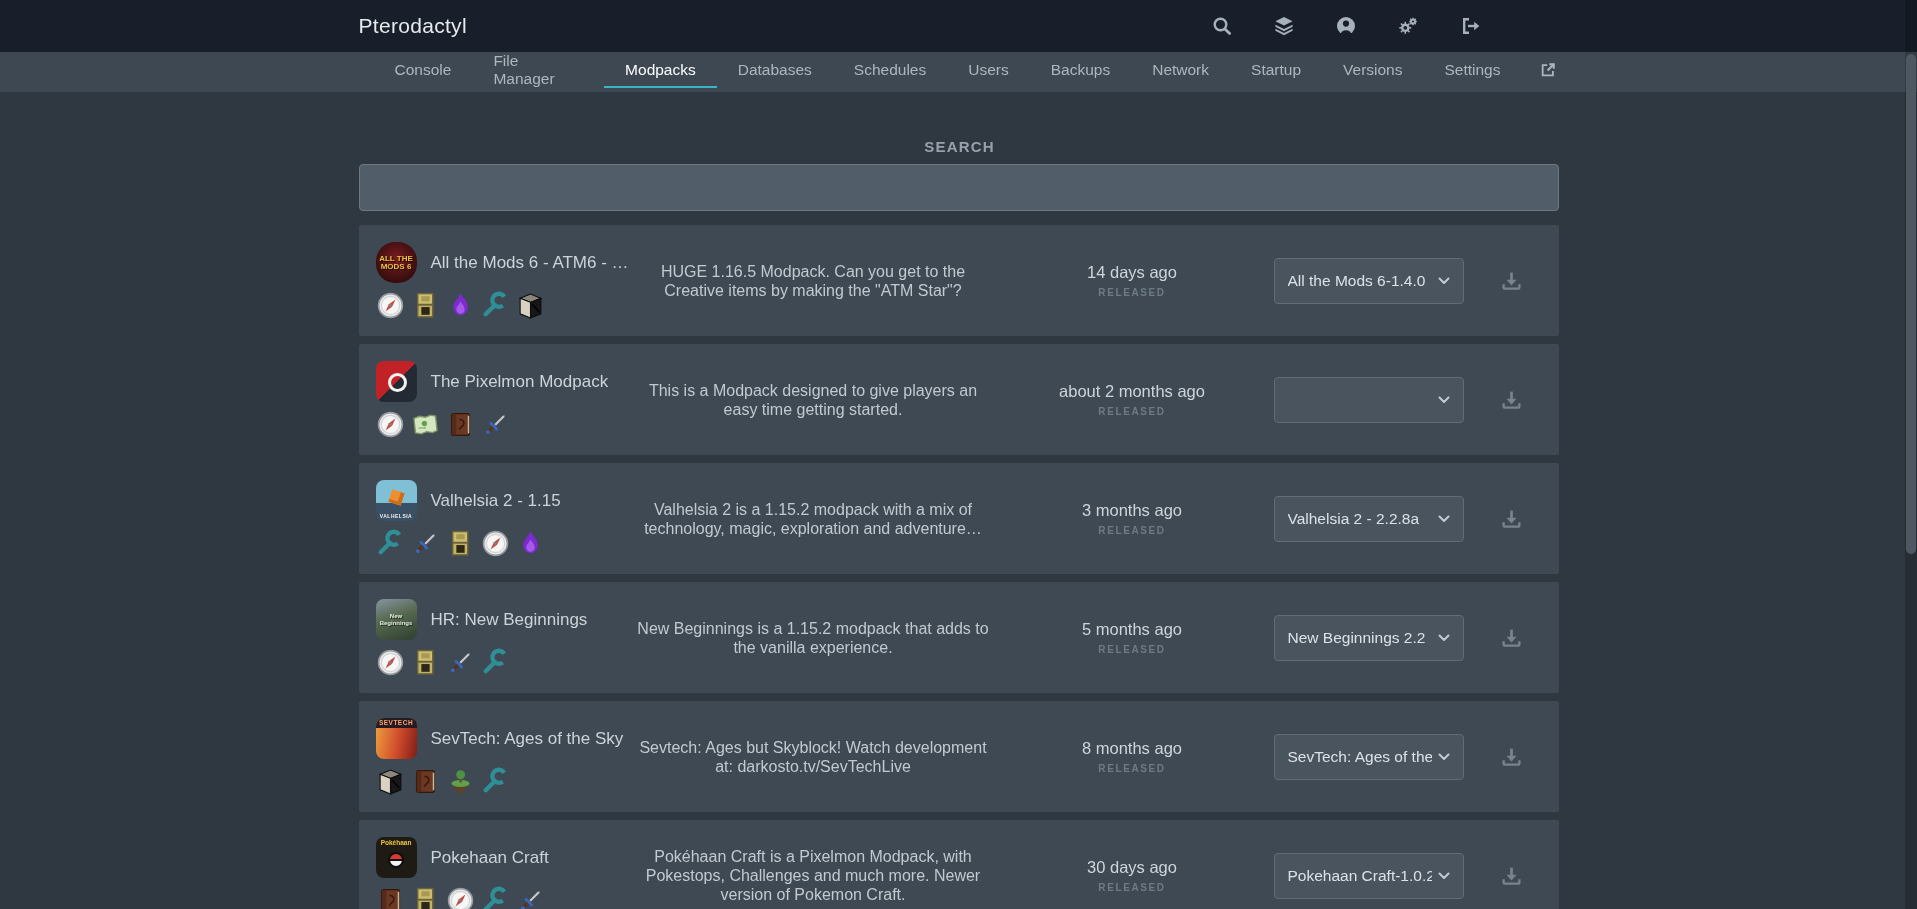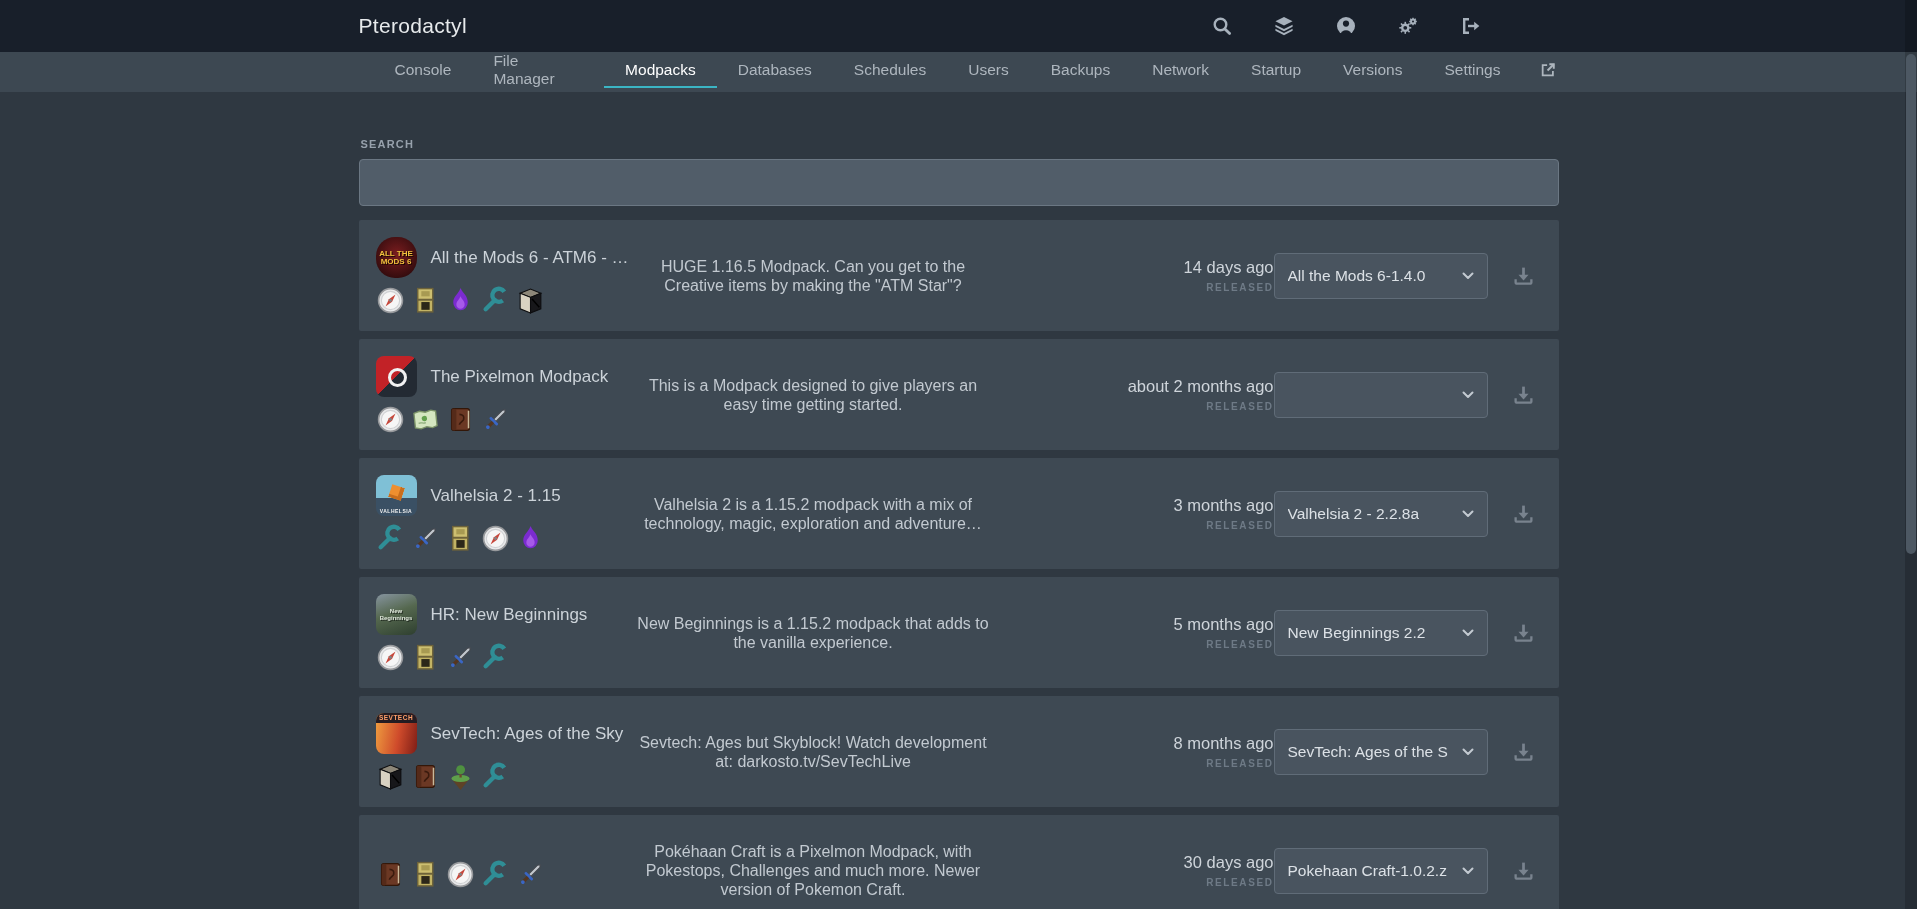--- a/index.html
+++ b/index.html
@@ -20,21 +20,21 @@
   
   .nav{height:40px;background:#3d4852;padding-left:30px;}
   .nav-inner{width:1200px;margin:0 auto;display:flex;align-items:stretch;}
   .tab{display:flex;align-items:center;padding:0 21px;font-size:15.5px;color:#aeb6be;cursor:pointer;}
   .tab.active{color:#ffffff;box-shadow:inset 0 -2px 0 var(--accent);}
   .tab-ext{display:flex;align-items:center;padding:0 18px;color:#aeb6be;cursor:pointer;}
   .tab-ext svg{width:16px;height:16px;}
 
   
   .content{width:1200px;margin:0 auto;padding-top:46px;}
-  .search-label{font-size:11px;font-weight:700;letter-spacing:1.2px;color:#97a1ac;margin:0 0 9px 2px;}
+  .search-label{font-size:15px;font-weight:700;letter-spacing:1.2px;color:#97a1ac;margin:0 0 9px 2px;text-align:center;}
   .search-input{
     width:100%;height:47px;box-sizing:border-box;border-radius:4px;
     background:#515d69;border:1px solid #6b7783;outline:none;
     color:#fff;font-size:16px;padding:0 14px;font-family:inherit;
   }
 
   .rows{margin-top:14px;display:flex;flex-direction:column;gap:8px;}
   .row{background:#3e4953;border-radius:2px;height:111px;display:flex;align-items:center;flex-shrink:0;}
 
   .cell-left{width:277px;box-sizing:border-box;padding-left:17px;display:flex;flex-direction:column;justify-content:center;}
@@ -56,25 +56,25 @@
   .logo-pokehaan{background:#1e1b15;}
   .logo-pokehaan .logo-text{align-items:flex-start;font-size:6.5px;color:#f2c53d;padding-top:2px;}
   .logo-pokehaan:after{content:"";position:absolute;left:12px;top:15px;width:16px;height:16px;border-radius:50%;border:2px solid #0d0d0d;box-sizing:border-box;background:linear-gradient(#d93b34 0 44%,#151515 44% 56%,#f4f4f4 56% 100%);}
 
   .pack-name{margin-left:14px;font-size:17px;color:#ccd3d9;}
   .pack-icons{display:flex;gap:6px;margin-top:7px;height:29px;}
   .cat-icon{width:29px;height:29px;display:inline-block;}
   .cat-icon svg{width:29px;height:29px;}
 
   .cell-desc{width:355px;text-align:center;font-size:16px;line-height:19px;color:#c2c9d0;}
-  .cell-date{width:283px;text-align:right;}
+  .cell-date{width:283px;text-align:center;}
   .date-text{font-size:16.5px;color:#ced4da;}
   .released-label{margin-top:5px;font-size:10px;letter-spacing:1.6px;color:#6e7a86;font-weight:700;}
 
-  .cell-select{width:214px;}
+  .cell-select{width:190px;}
   .select-box{
     height:46px;box-sizing:border-box;background:#49545f;border:1px solid #606c78;border-radius:4px;
     display:flex;align-items:center;justify-content:space-between;padding:0 13px;cursor:pointer;
   }
   .select-value{font-size:15.5px;color:#dce1e6;white-space:nowrap;overflow:hidden;}
   .select-box svg{width:12px;height:8px;flex-shrink:0;color:#c3cad1;margin-left:6px;}
 
   .cell-dl{flex:1;display:flex;align-items:center;justify-content:center;}
   .dl-btn{background:none;border:none;padding:0;cursor:pointer;color:#79838e;display:flex;}
   .dl-btn svg{width:21px;height:21px;}
@@ -466,20 +466,26 @@
             <svg viewBox="0 0 20 20">
               <rect x="8.7" y="2.5" width="2.6" height="7.5" fill="currentColor"></rect>
               <polygon points="5.2,9.3 14.8,9.3 10,14.8" fill="currentColor"></polygon>
               <path d="M2.5 13.5 V16.6 a1.2 1.2 0 0 0 1.2 1.2 H16.3 a1.2 1.2 0 0 0 1.2-1.2 V13.5" fill="none" stroke="currentColor" stroke-width="2.2"></path>
             </svg>
           </button>
         </div>
       </div>
       <div class="row">
         <div class="cell-left">
+          <div class="pack-top">
+            <div class="logo logo-pokehaan">
+              <span class="logo-text">Pokéhaan</span>
+            </div>
+            <div class="pack-name">Pokehaan Craft</div>
+          </div>
           <div class="pack-icons">
             <span class="cat-icon"><svg viewBox="0 0 28 28">
                 <rect x="5.5" y="3.5" width="17" height="21" rx="2" fill="#6b3824" stroke="#331708" stroke-width="1.4"></rect>
                 <rect x="5.5" y="3.5" width="4.5" height="21" rx="2" fill="#552a19"></rect>
                 <rect x="21" y="5.5" width="1.5" height="17" fill="#c9b99a"></rect>
                 <path d="M13 9 c3 0 5 2 4 5 c-1 2 -4 3 -4 5" stroke="#3a1a0d" fill="none" stroke-width="1.6"></path>
               </svg></span>
             <span class="cat-icon"><svg viewBox="0 0 28 28">
                 <rect x="6.5" y="2.5" width="14.5" height="10.5" fill="#cdbf70" stroke="#6e633a" stroke-width="1.4"></rect>
                 <rect x="10" y="5" width="8" height="5" fill="#a89a52"></rect>

